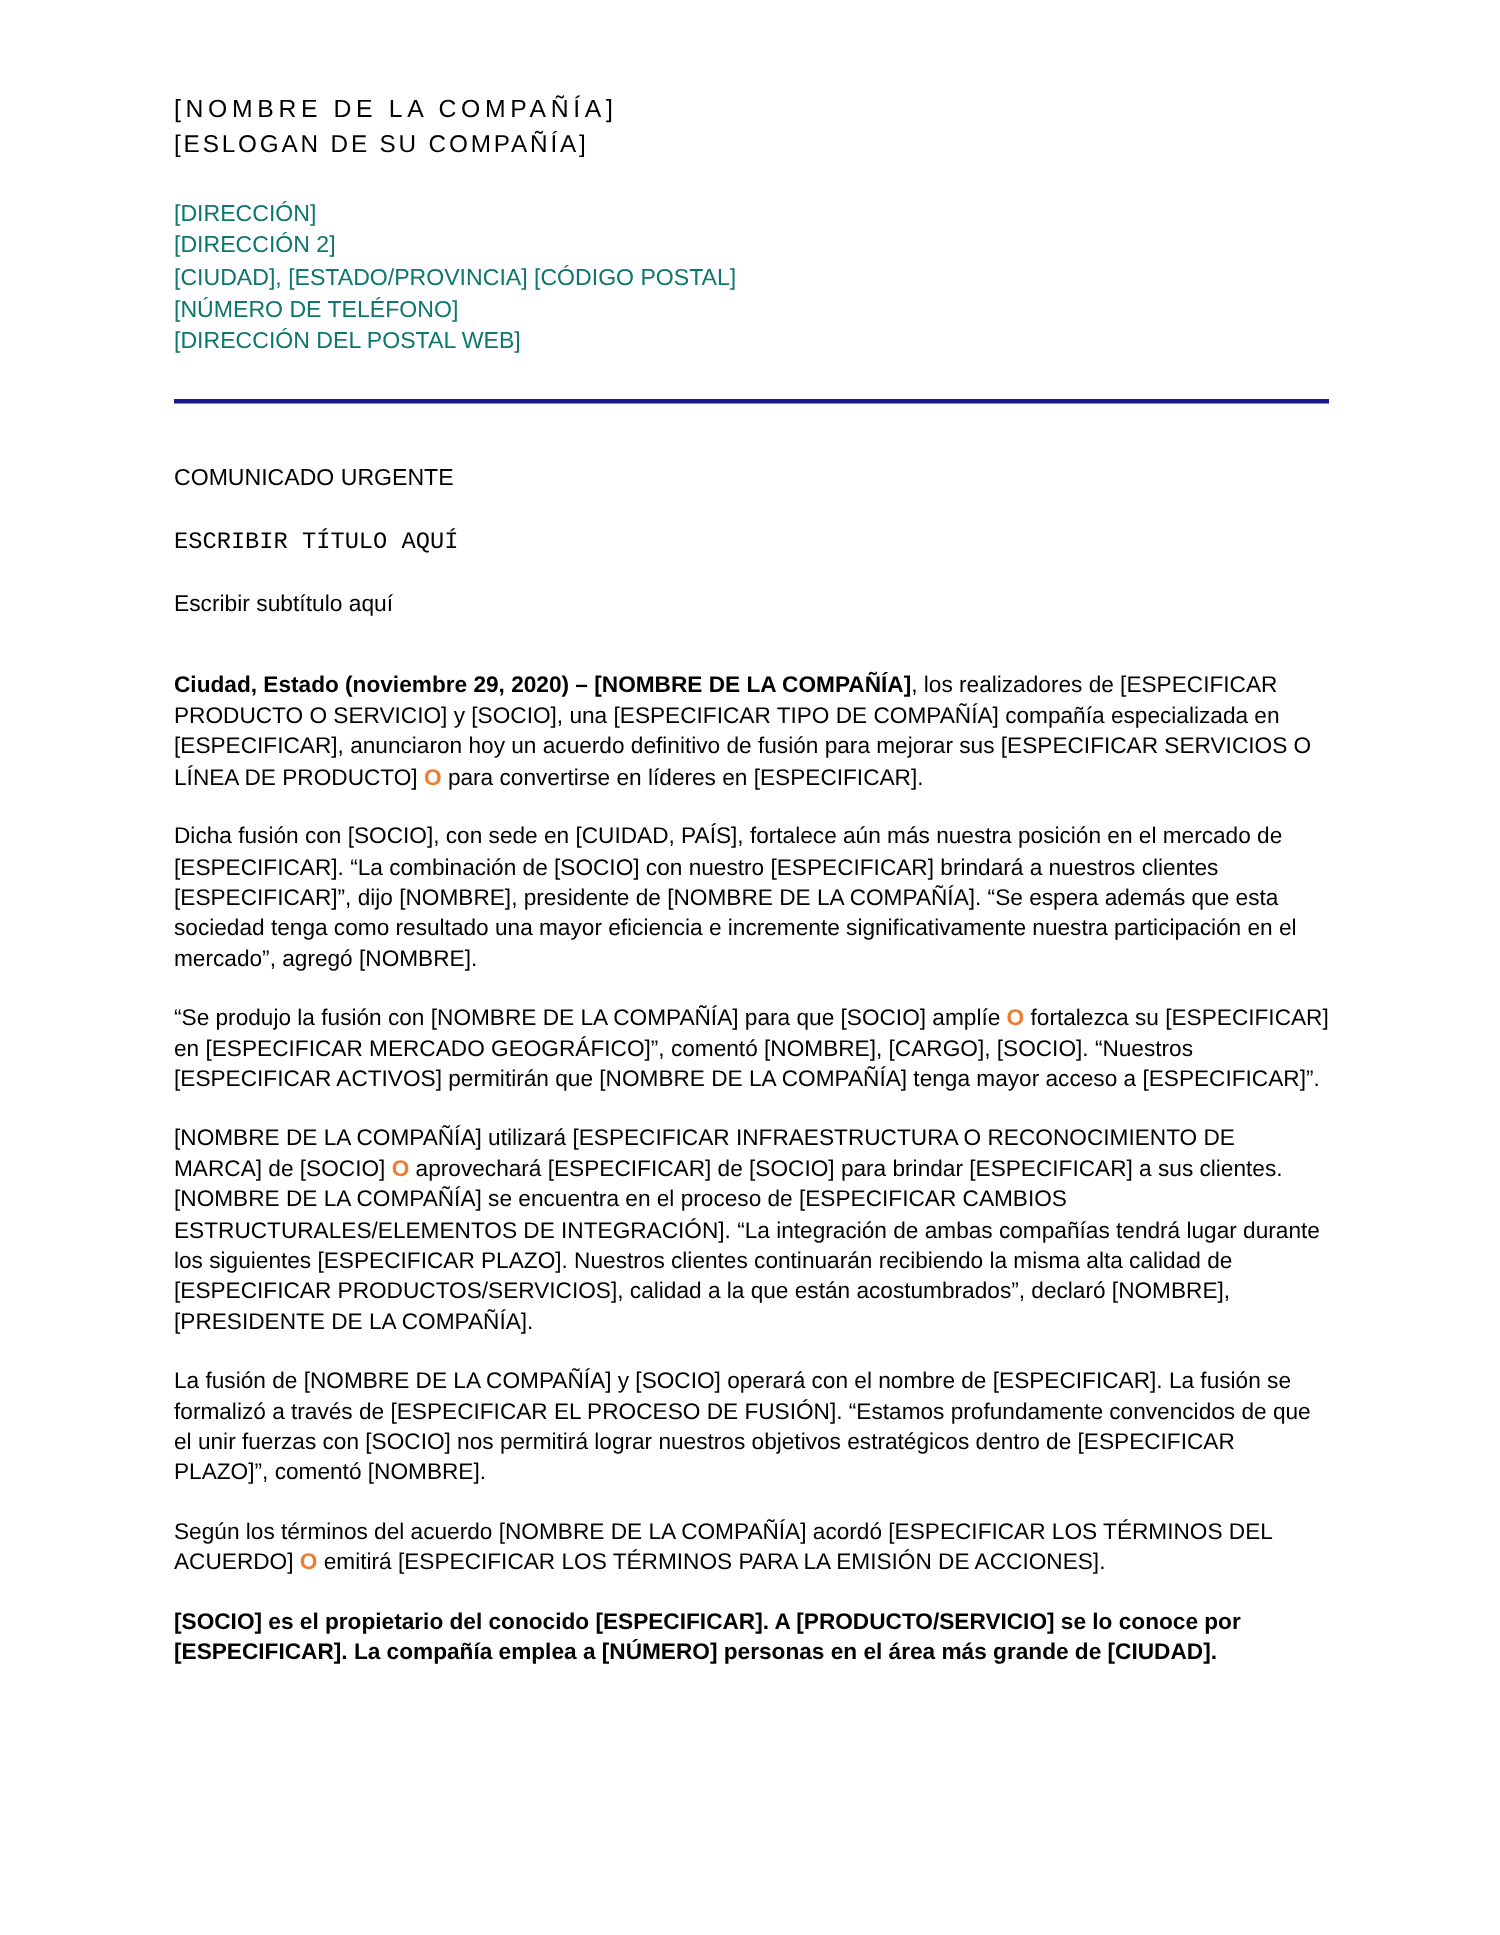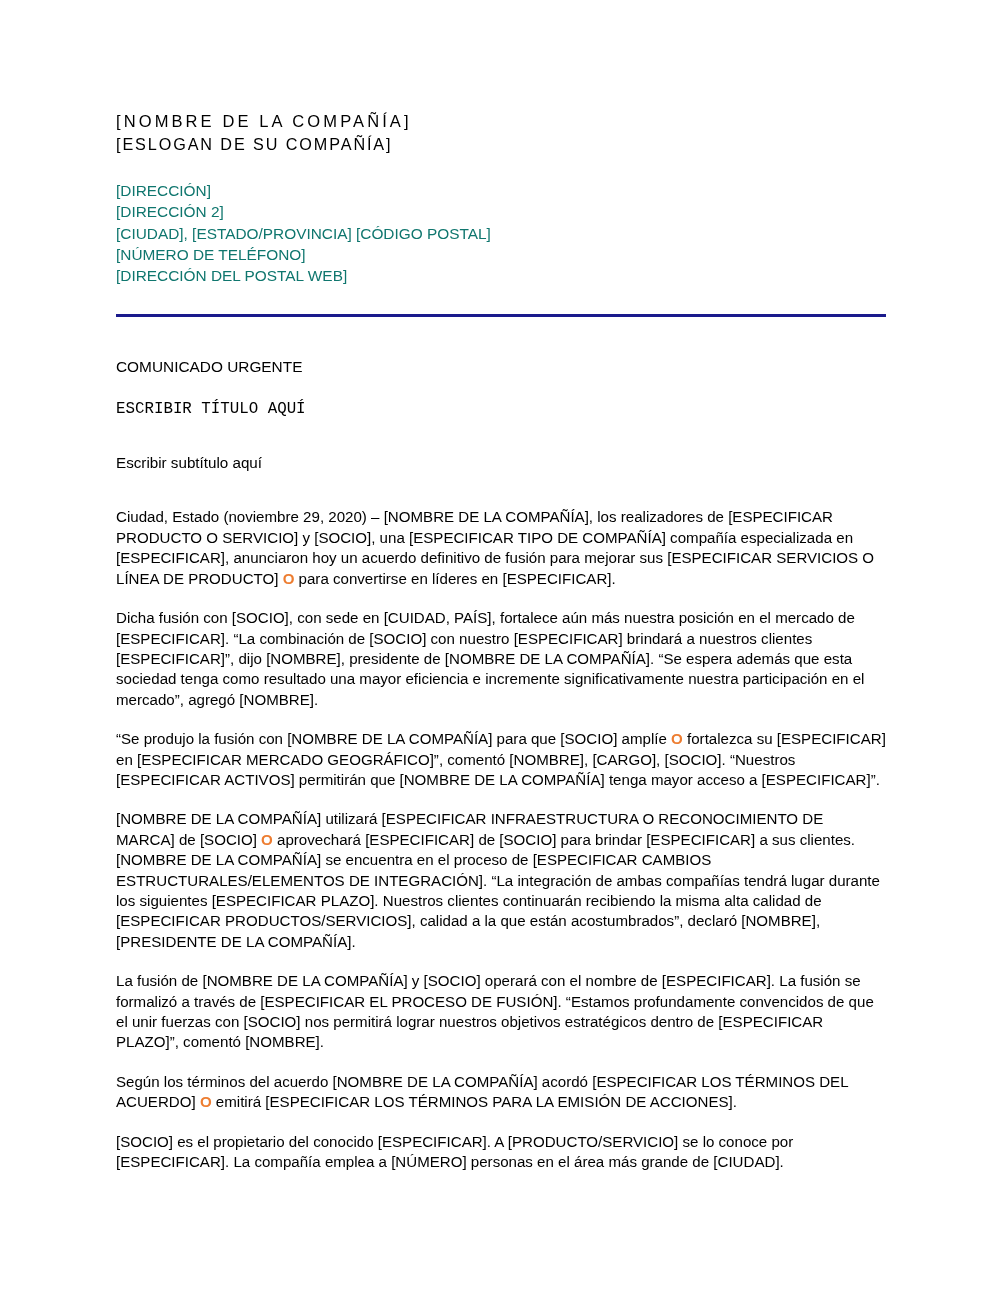--- a/index.html
+++ b/index.html
@@ -26,21 +26,21 @@
 
   .sheet {
     position: absolute;
     left: 116px;
     top: 0;
     width: 770px;
   }
 
   
   .letterhead {
-    padding-top: 110px;
+    padding-top: 62px;
   }
 
   .company-name {
     font-size: 16.5px;
     line-height: 23px;
     letter-spacing: 3.1px;
     color: #000;
     white-space: nowrap;
   }
 
@@ -84,21 +84,21 @@
 
   .headline {
     margin-top: 22px;
     font-size: 15.8px;
     line-height: 21px;
     color: #000;
     font-family: Liberation Mono, monospace;
   }
 
   .subhead {
-    margin-top: 32px;
+    margin-top: 20px;
     font-size: 15.2px;
     line-height: 21px;
     color: #000;
   }
 
   
   .body-copy {
     margin-top: 34px;
     font-size: 15.1px;
     line-height: 20.4px;
@@ -106,24 +106,25 @@
     text-align: left;
   }
 
   .para {
     margin: 0 0 19px 0;
     text-align: left;
   }
 
   .para:last-child {
     margin-bottom: 0;
+    font-weight: bold;
   }
 
   .lead-in {
-    font-weight: normal;
+    font-weight: bold;
     margin-top: 15px;
   }
 
   .alt-marker {
     color: #ED7D31;
     font-weight: bold;
   }
 </style>
 </head>
 <body>

